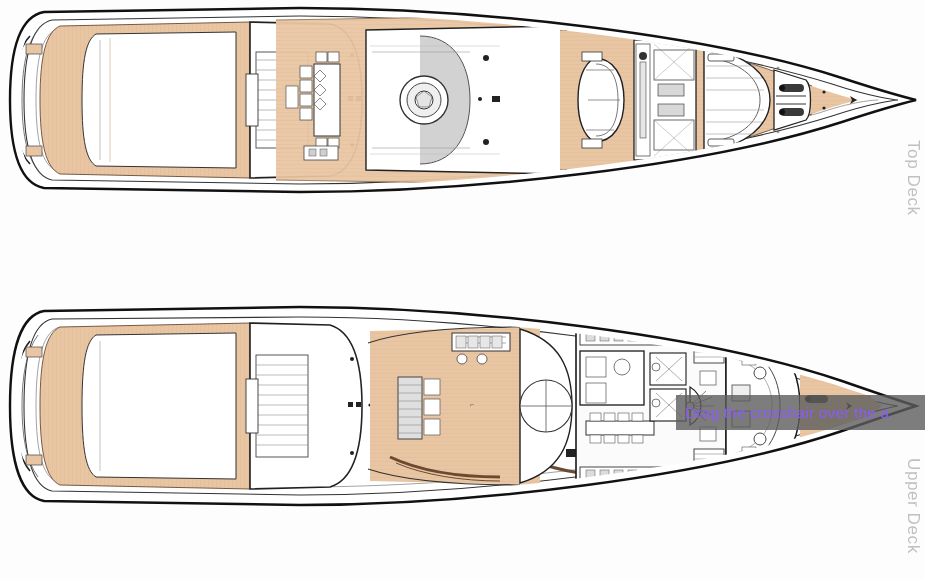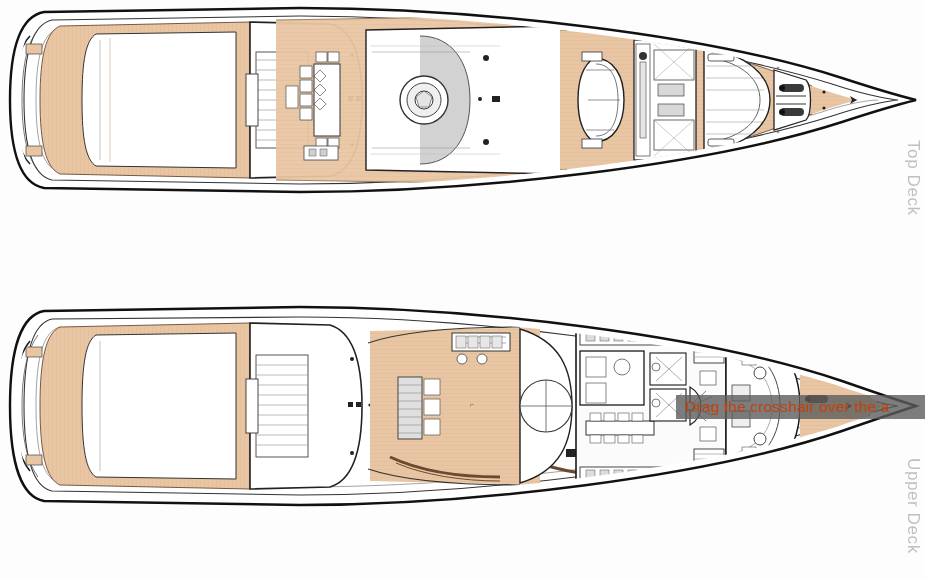--- a/index.html
+++ b/index.html
@@ -28,25 +28,25 @@
     font-family:"Liberation Sans","DejaVu Sans",sans-serif;
     user-select:none;
   }
   #top-deck-label{right:2px;top:140px;}
   #upper-deck-label{right:2px;top:458px;}
 
   
   #crosshair-hint{
     position:absolute;
     left:676px;top:395px;
-    height:24px;
+    height:35px;
     padding:0 0 0 9px;
     display:flex;align-items:center;
     background:rgba(92,92,92,0.80);
-    color:#c2410c;
+    color:#8b5cf6;
     font-size:15.5px;
     letter-spacing:0.15px;
     white-space:nowrap;
     overflow:hidden;
     width:249px;
     box-sizing:border-box;
   }
 </style>
 </head>
 <body>

